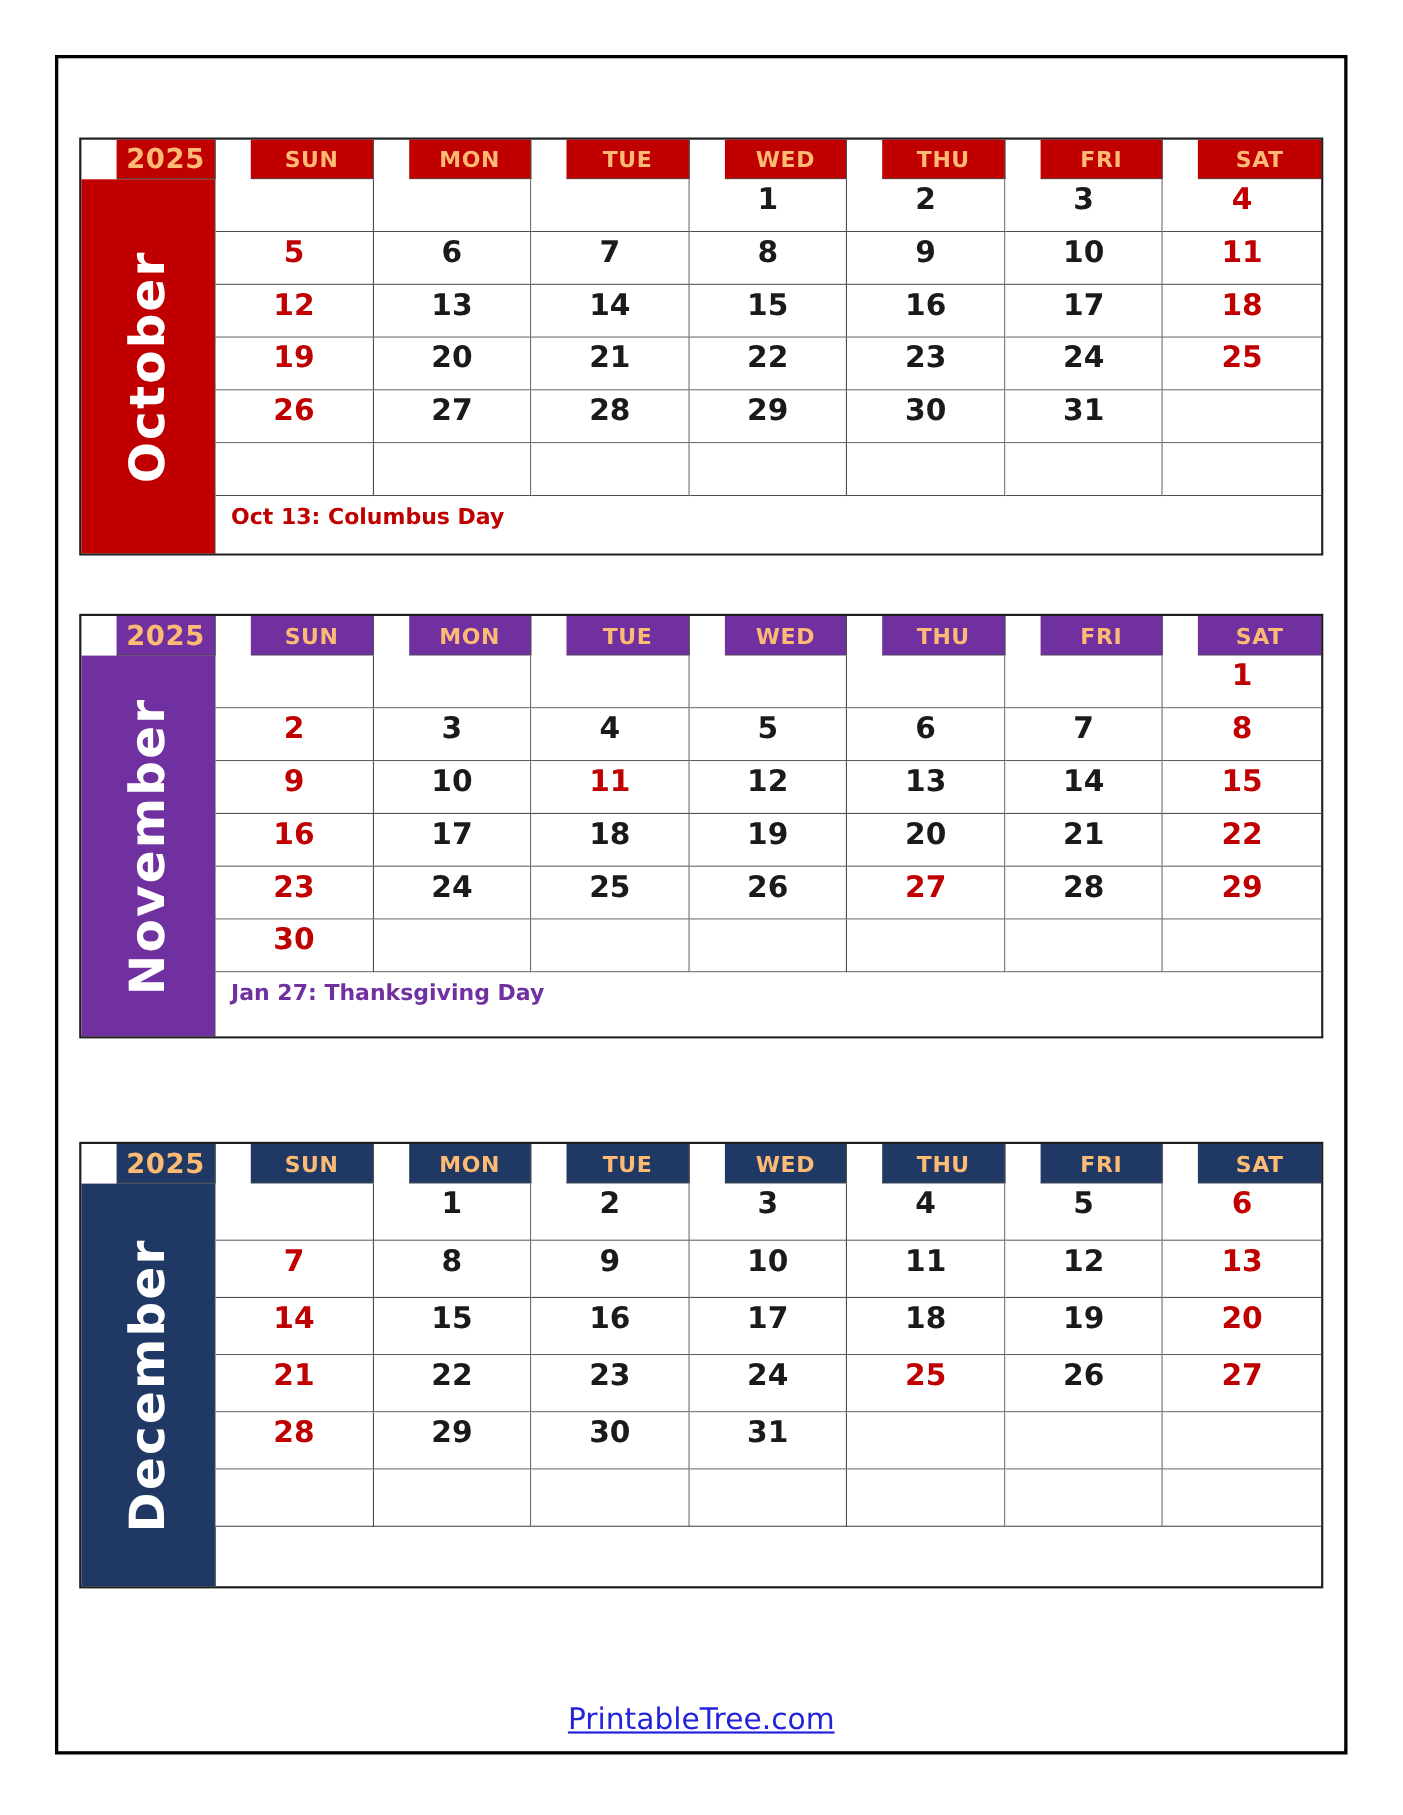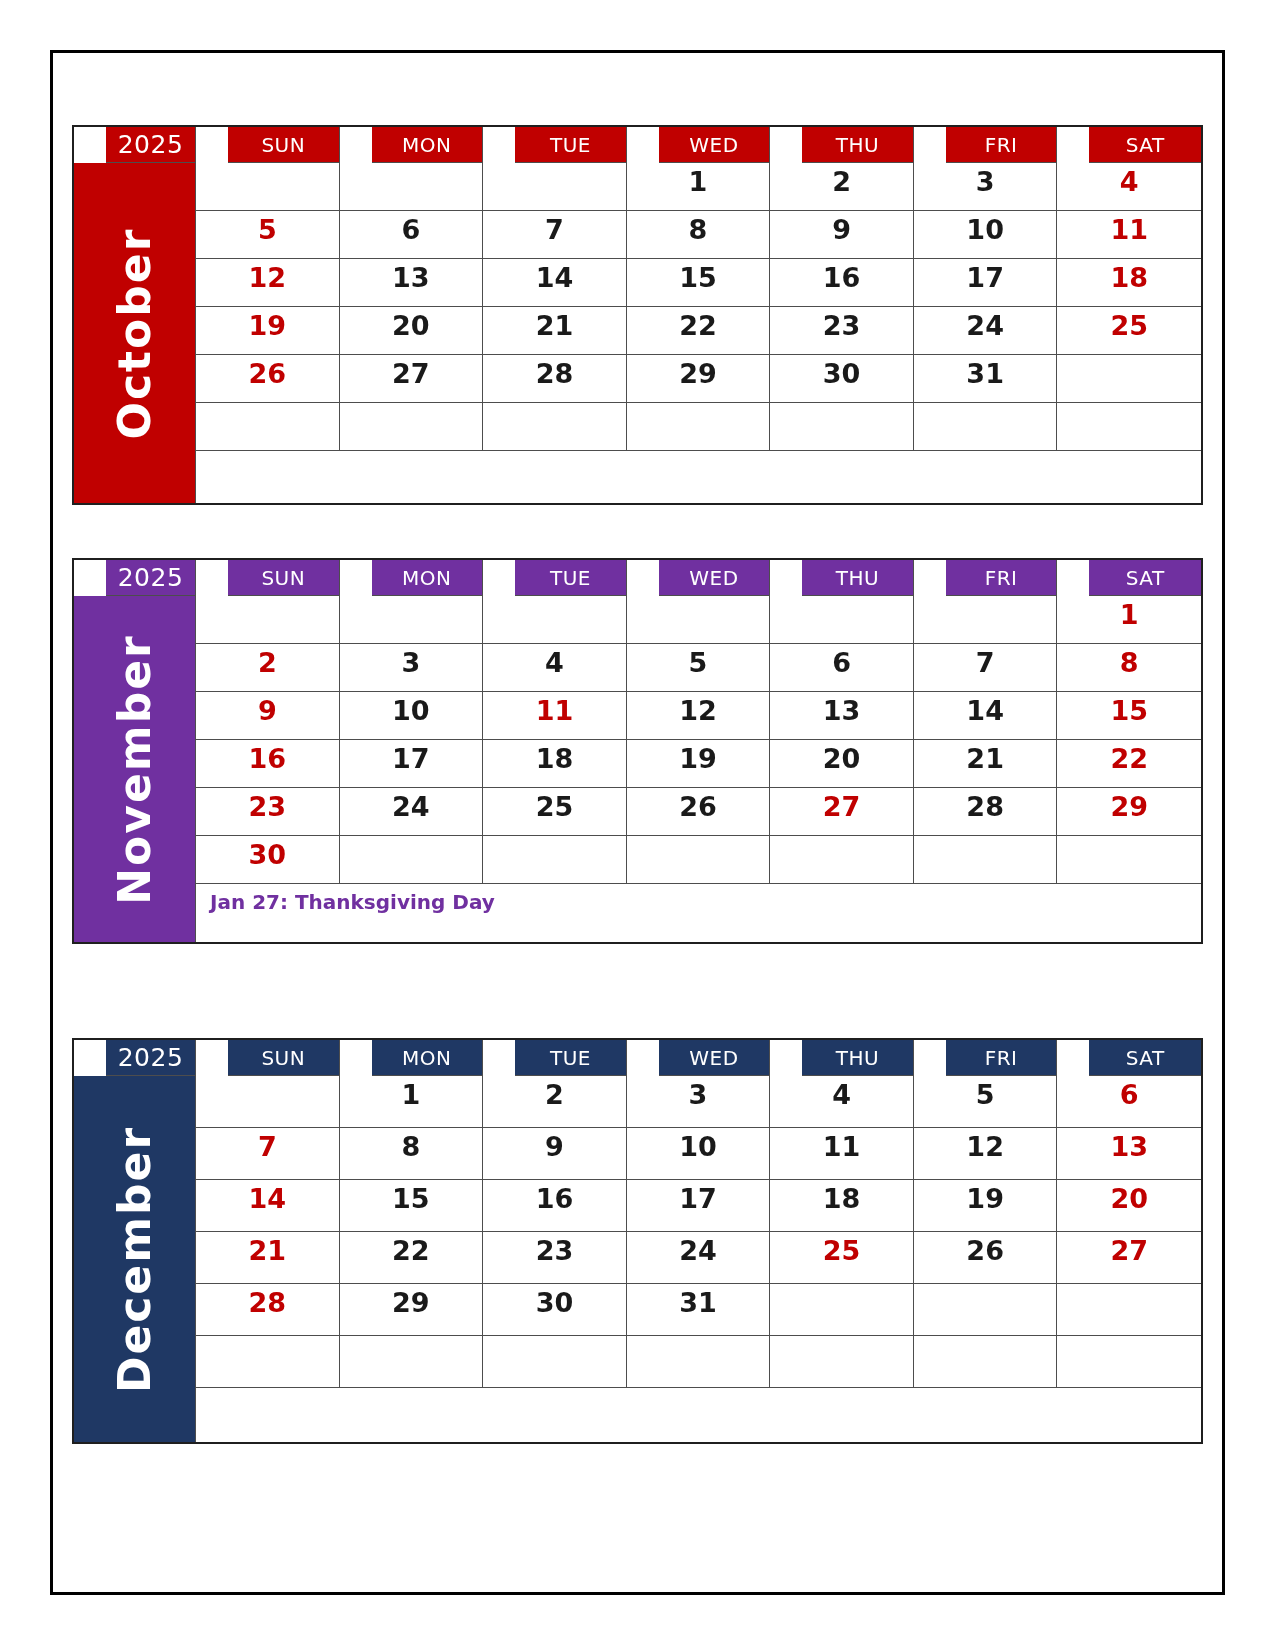--- a/index.html
+++ b/index.html
@@ -18,21 +18,21 @@
   }
   .m-oct{top:125px;grid-template-rows:36px repeat(6,48px) 52px;}
   .m-nov{top:558px;grid-template-rows:36px repeat(6,48px) 58px;}
   .m-dec{top:1038px;grid-template-rows:36px repeat(6,52px) 54px;}
   .cell{
     box-sizing:border-box;border-right:1px solid #4d4d4d;border-bottom:1px solid #4d4d4d;
   }
   .cell.lastcol{border-right:none;}
   .hcell{
     display:flex;align-items:center;justify-content:center;
-    color:#ffffff;font-weight:normal;font-size:20px;letter-spacing:0.5px;margin-left:32px;
+    color:#fdba74;font-weight:bold;font-size:20px;letter-spacing:0.5px;margin-left:32px;
   }
   .ycell{font-size:25px;}
   .sidebar{
     grid-column:1;display:flex;align-items:center;justify-content:center;
     border-bottom:none;overflow:hidden;
   }
   .sidebar .rot{
     transform:rotate(-90deg);white-space:nowrap;color:#fff;
     font-weight:bold;font-size:44px;letter-spacing:2px;
   }
@@ -106,20 +106,23 @@
       <div class="cell dcell" style="grid-area: 6 / 6; color: rgb(26, 26, 26);">30</div>
       <div class="cell dcell" style="grid-area: 6 / 7; color: rgb(26, 26, 26);">31</div>
       <div class="cell dcell lastcol" style="grid-area: 6 / 8; color: rgb(26, 26, 26);"></div>
       <div class="cell dcell" style="grid-area: 7 / 2; color: rgb(26, 26, 26);"></div>
       <div class="cell dcell" style="grid-area: 7 / 3; color: rgb(26, 26, 26);"></div>
       <div class="cell dcell" style="grid-area: 7 / 4; color: rgb(26, 26, 26);"></div>
       <div class="cell dcell" style="grid-area: 7 / 5; color: rgb(26, 26, 26);"></div>
       <div class="cell dcell" style="grid-area: 7 / 6; color: rgb(26, 26, 26);"></div>
       <div class="cell dcell" style="grid-area: 7 / 7; color: rgb(26, 26, 26);"></div>
       <div class="cell dcell lastcol" style="grid-area: 7 / 8; color: rgb(26, 26, 26);"></div>
+      <div class="cell holiday" style="grid-area: 8 / 2 / auto / 9; color: rgb(192, 0, 0);">
+        <div>Oct 13: Columbus Day</div>
+      </div>
     </section>
   <section class="month m-nov">
       <div class="cell hcell ycell" style="background: rgb(112, 48, 160); grid-area: 1 / 1;">2025</div>
       <div class="cell hcell" style="background: rgb(112, 48, 160); grid-area: 1 / 2;">SUN</div>
       <div class="cell hcell" style="background: rgb(112, 48, 160); grid-area: 1 / 3;">MON</div>
       <div class="cell hcell" style="background: rgb(112, 48, 160); grid-area: 1 / 4;">TUE</div>
       <div class="cell hcell" style="background: rgb(112, 48, 160); grid-area: 1 / 5;">WED</div>
       <div class="cell hcell" style="background: rgb(112, 48, 160); grid-area: 1 / 6;">THU</div>
       <div class="cell hcell" style="background: rgb(112, 48, 160); grid-area: 1 / 7;">FRI</div>
       <div class="cell hcell lastcol" style="background: rgb(112, 48, 160); grid-area: 1 / 8;">SAT</div>
@@ -221,13 +224,16 @@
       <div class="cell dcell lastcol" style="grid-area: 6 / 8; color: rgb(26, 26, 26);"></div>
       <div class="cell dcell" style="grid-area: 7 / 2; color: rgb(26, 26, 26);"></div>
       <div class="cell dcell" style="grid-area: 7 / 3; color: rgb(26, 26, 26);"></div>
       <div class="cell dcell" style="grid-area: 7 / 4; color: rgb(26, 26, 26);"></div>
       <div class="cell dcell" style="grid-area: 7 / 5; color: rgb(26, 26, 26);"></div>
       <div class="cell dcell" style="grid-area: 7 / 6; color: rgb(26, 26, 26);"></div>
       <div class="cell dcell" style="grid-area: 7 / 7; color: rgb(26, 26, 26);"></div>
       <div class="cell dcell lastcol" style="grid-area: 7 / 8; color: rgb(26, 26, 26);"></div>
     </section>
 
+  <div class="footer">
+    <span class="link" style="color: rgb(35, 35, 220);">PrintableTree.com</span>
+  </div>
 </div>
 
 </body></html>

